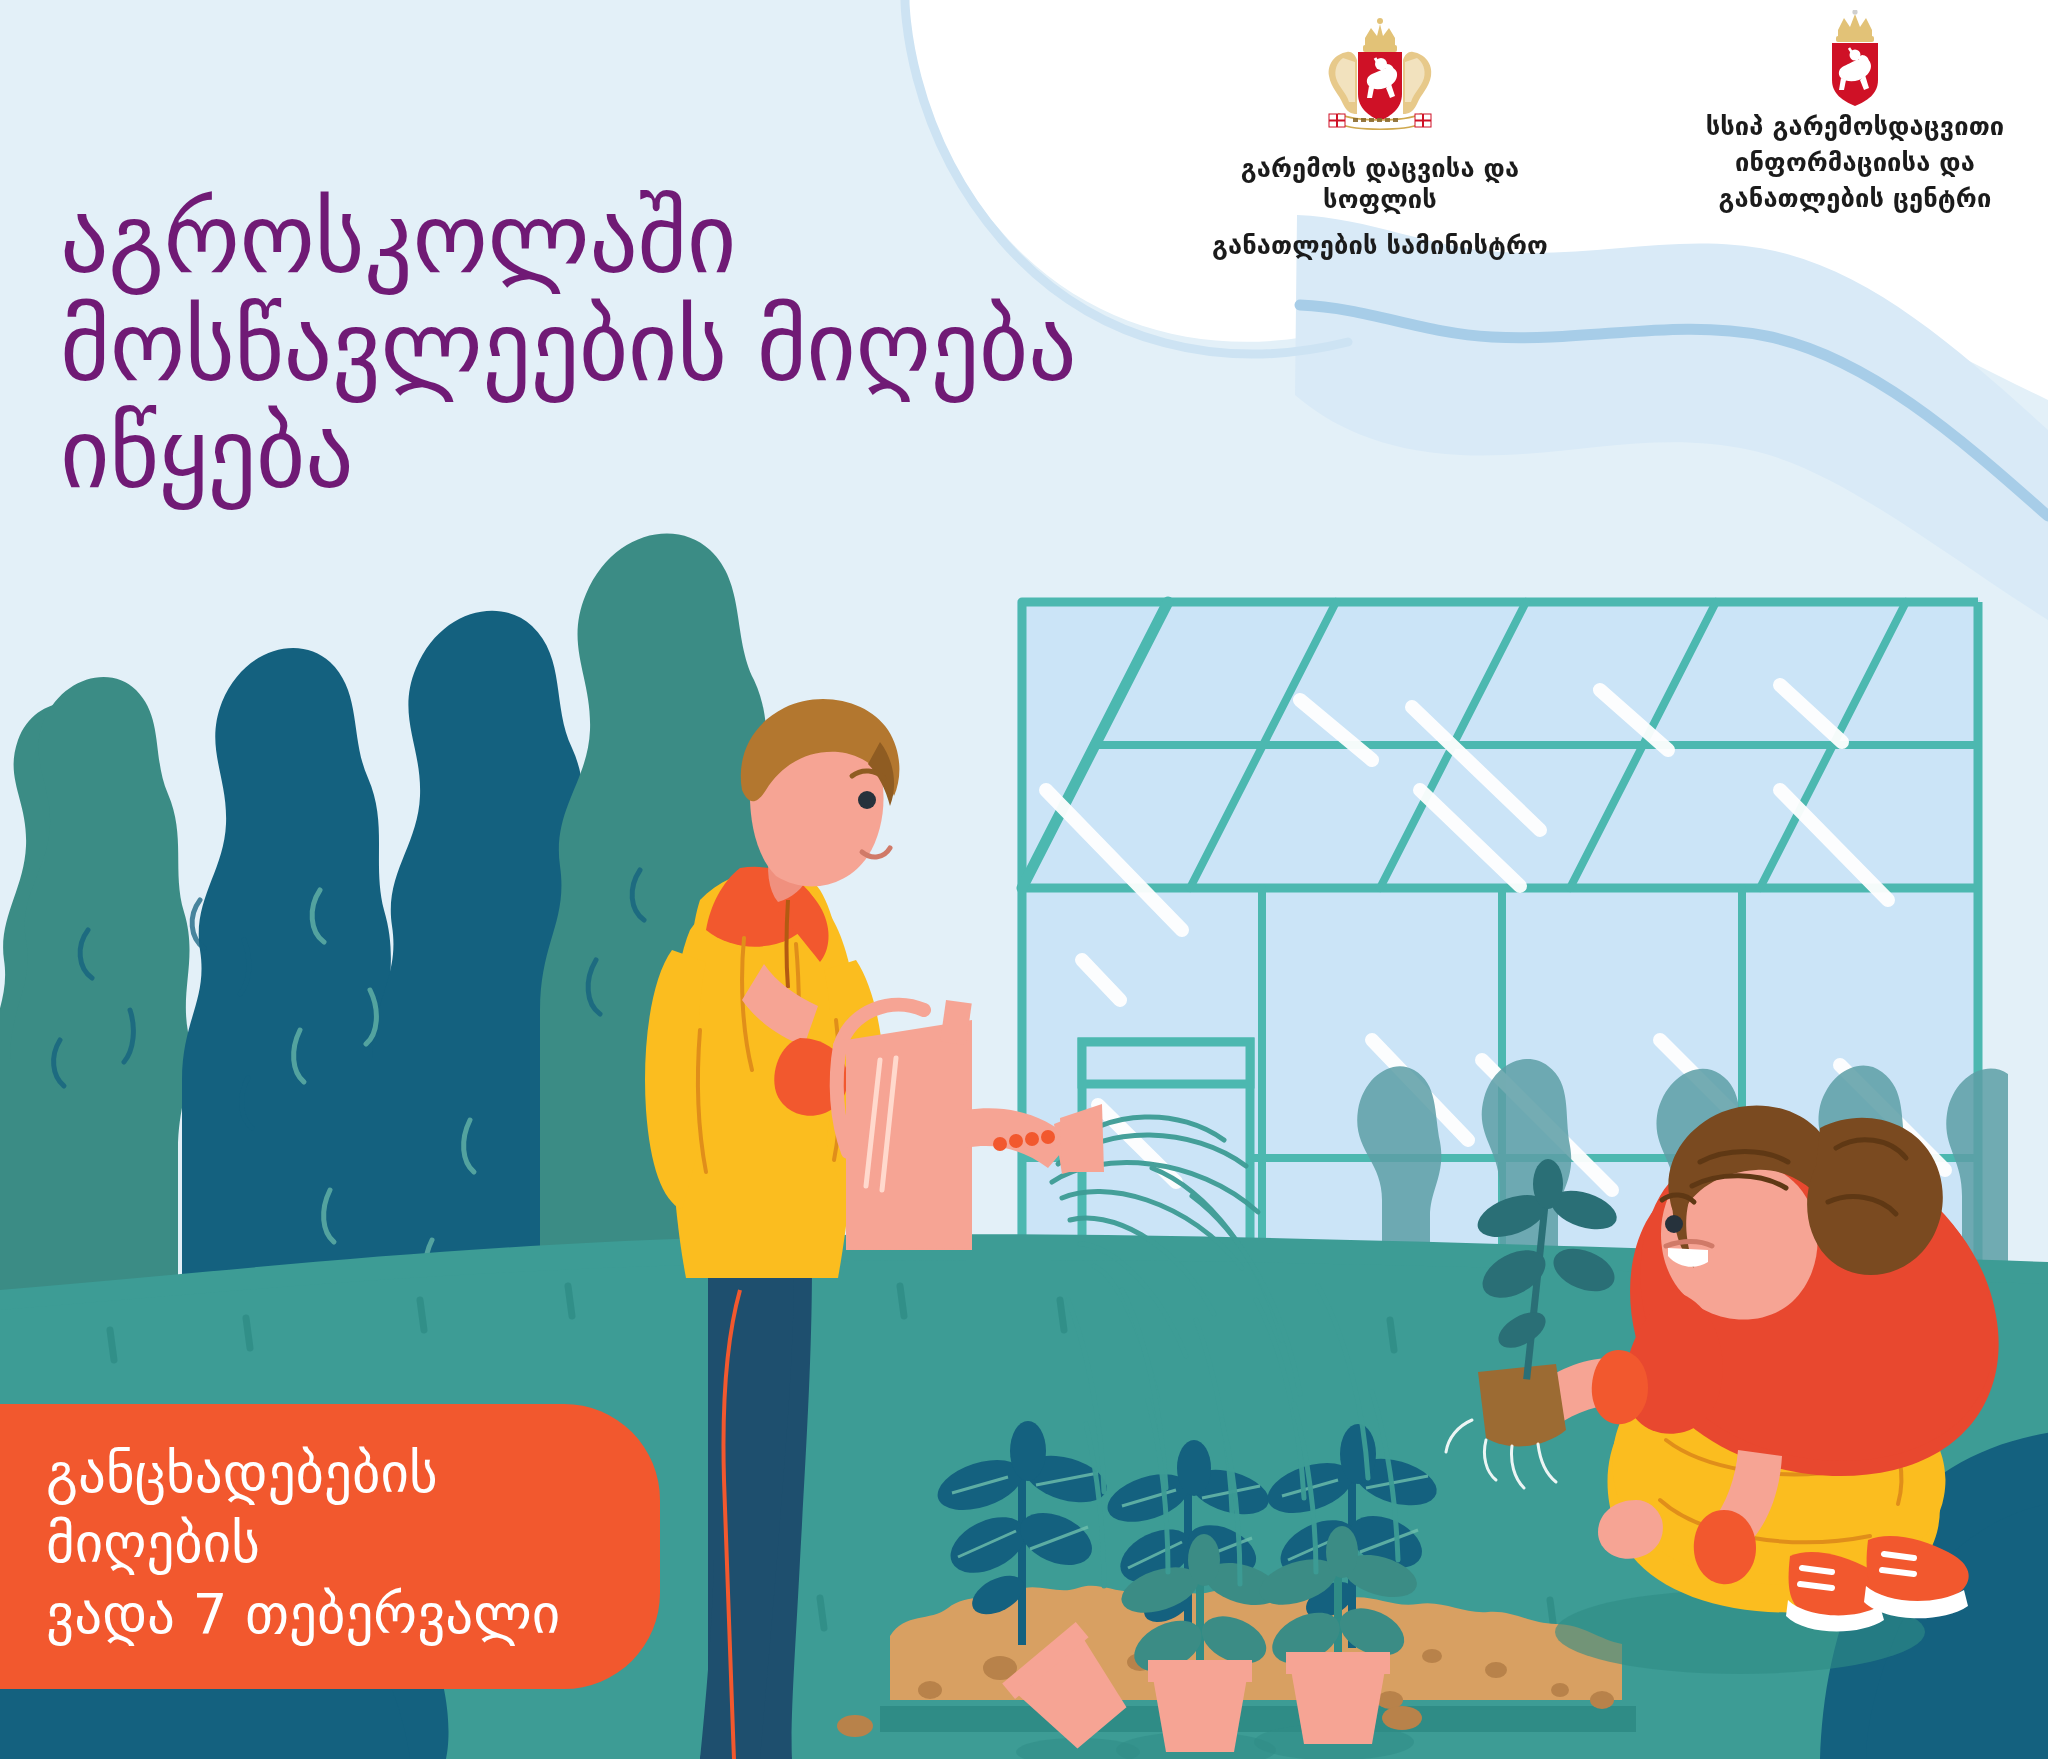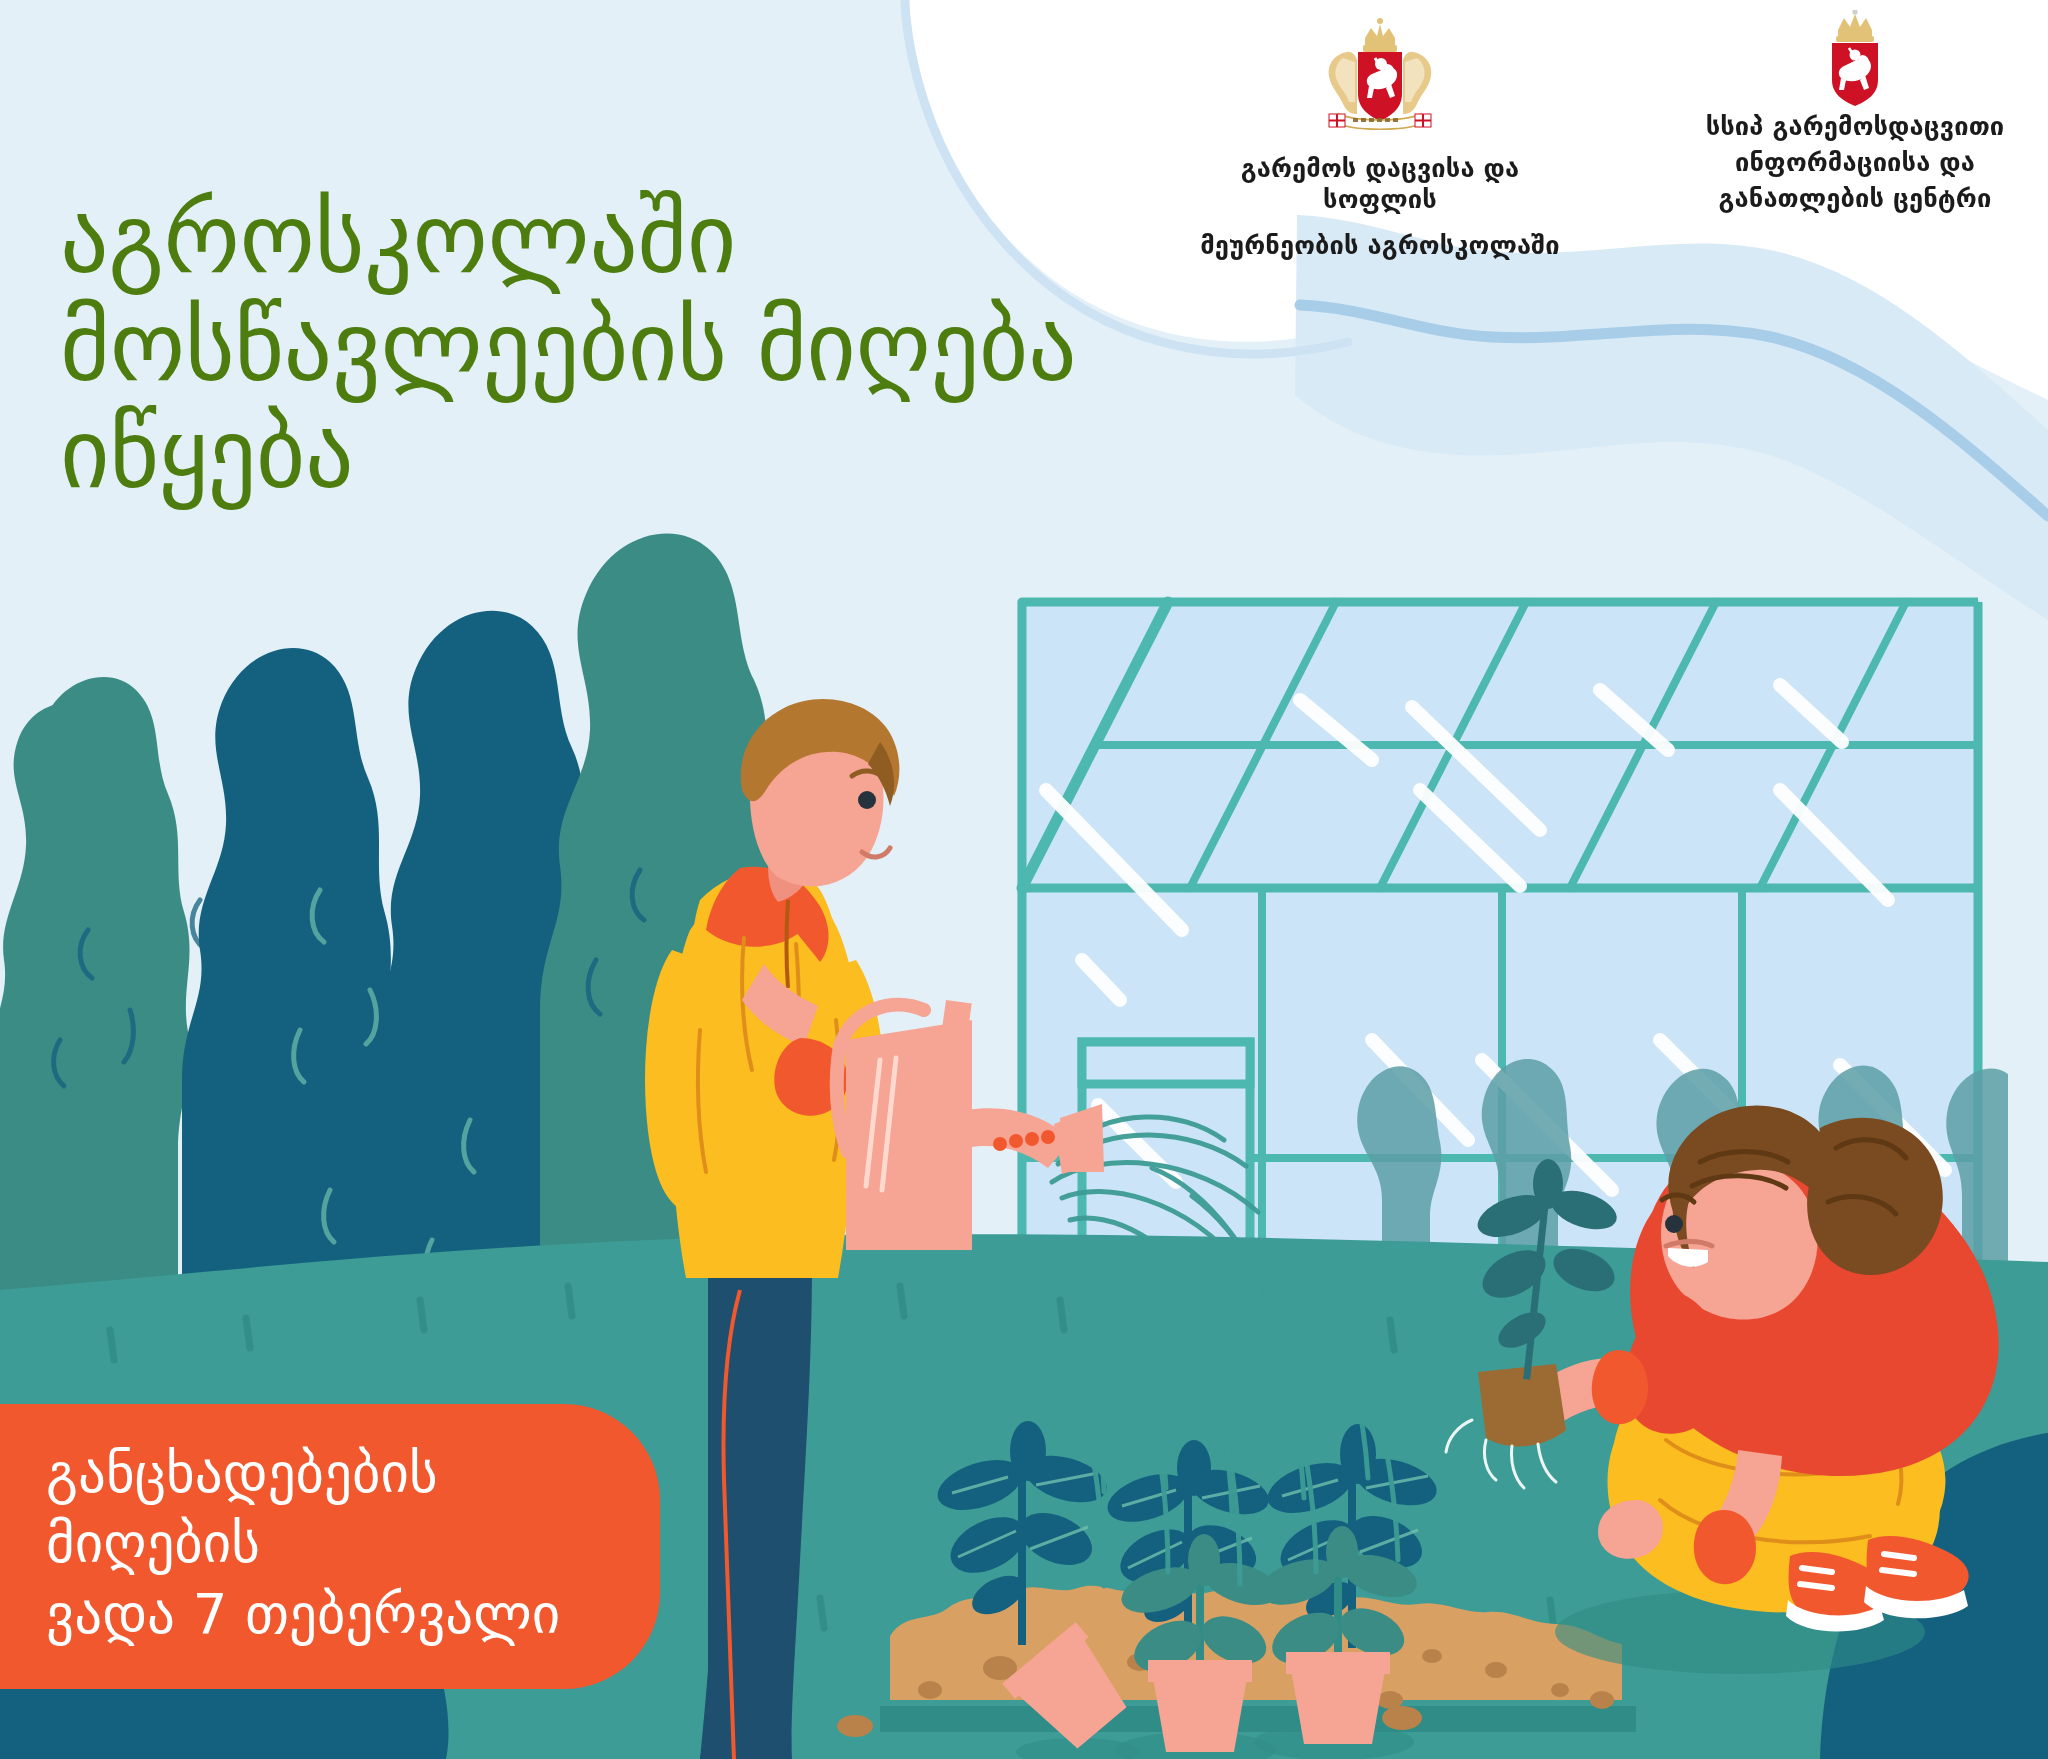--- a/index.html
+++ b/index.html
@@ -34,21 +34,21 @@
     color:#1b1b1b;
     line-height:1.22;
     letter-spacing:0.1px;
   }
   #logo-ministry .logo-text{font-size:25.5px;margin-top:15px;}
   #logo-center .logo-text{font-size:25.5px;margin-top:5px;}
 
   
   #headline{
     position:absolute;left:60px;top:186px;width:1170px;
-    color:#4d7c0f;
+    color:#701a75;
     font-family:"DejaVu Sans","Liberation Sans",sans-serif;
     font-weight:400;
     font-size:96px;
     line-height:1.12;
     letter-spacing:-0.5px;
     white-space:pre-line;
   }
 
   
   #badge{
@@ -676,21 +676,21 @@
           <rect x="68" y="100" width="5" height="4"></rect>
             <rect x="76" y="100" width="5" height="4"></rect>
         </g>
 
         <rect x="12" y="96" width="16" height="13" fill="#ffffff" stroke="#cf1126" stroke-width="1"></rect>
         <path d="M12 102.5 h16 M20 96 v13" stroke="#cf1126" stroke-width="2"></path>
         <rect x="98" y="96" width="16" height="13" fill="#ffffff" stroke="#cf1126" stroke-width="1"></rect>
         <path d="M98 102.5 h16 M106 96 v13" stroke="#cf1126" stroke-width="2"></path>
       </svg>
       <div class="logo-text">გარემოს დაცვისა და სოფლის</div>
-      <div class="logo-text">მეურნეობის აგროსკოლაში</div>
+      <div class="logo-text">განათლების სამინისტრო</div>
     </div>
 
     <div class="logo-block" id="logo-center">
       <svg class="emblem" width="70" height="96" viewBox="0 0 70 96" xmlns="http://www.w3.org/2000/svg">
 
         <path d="M18 20 L24 8 L30 17 L35 4 L40 17 L46 8 L52 20 L52 27 L18 27 Z" fill="#e2c277"></path>
         <circle cx="35" cy="2" r="2.6" fill="#cfcfcf"></circle>
         <rect x="16" y="26" width="38" height="6" rx="2" fill="#e2c277"></rect>
 
         <path d="M12 33 L58 33 L58 70 C58 84 47 91 35 96 C23 91 12 84 12 70 Z" fill="#cf1126"></path>

